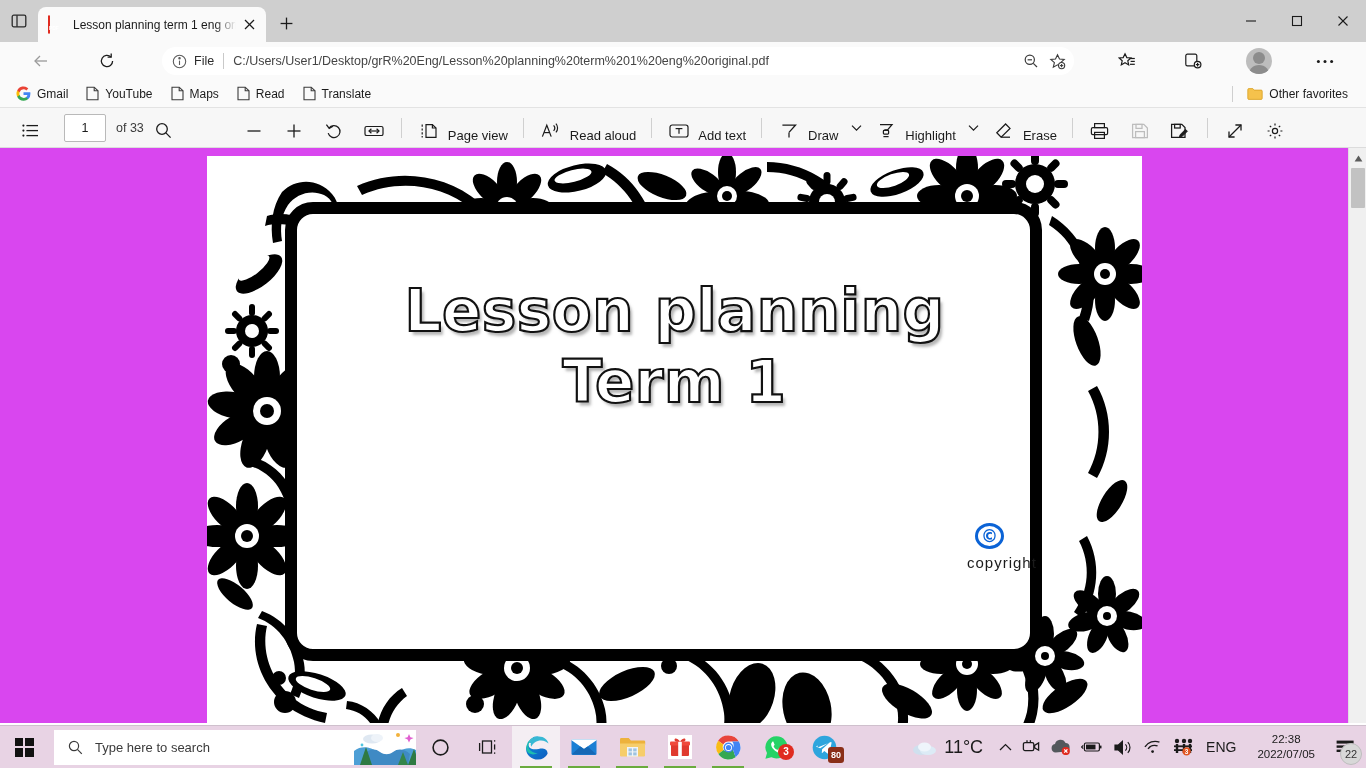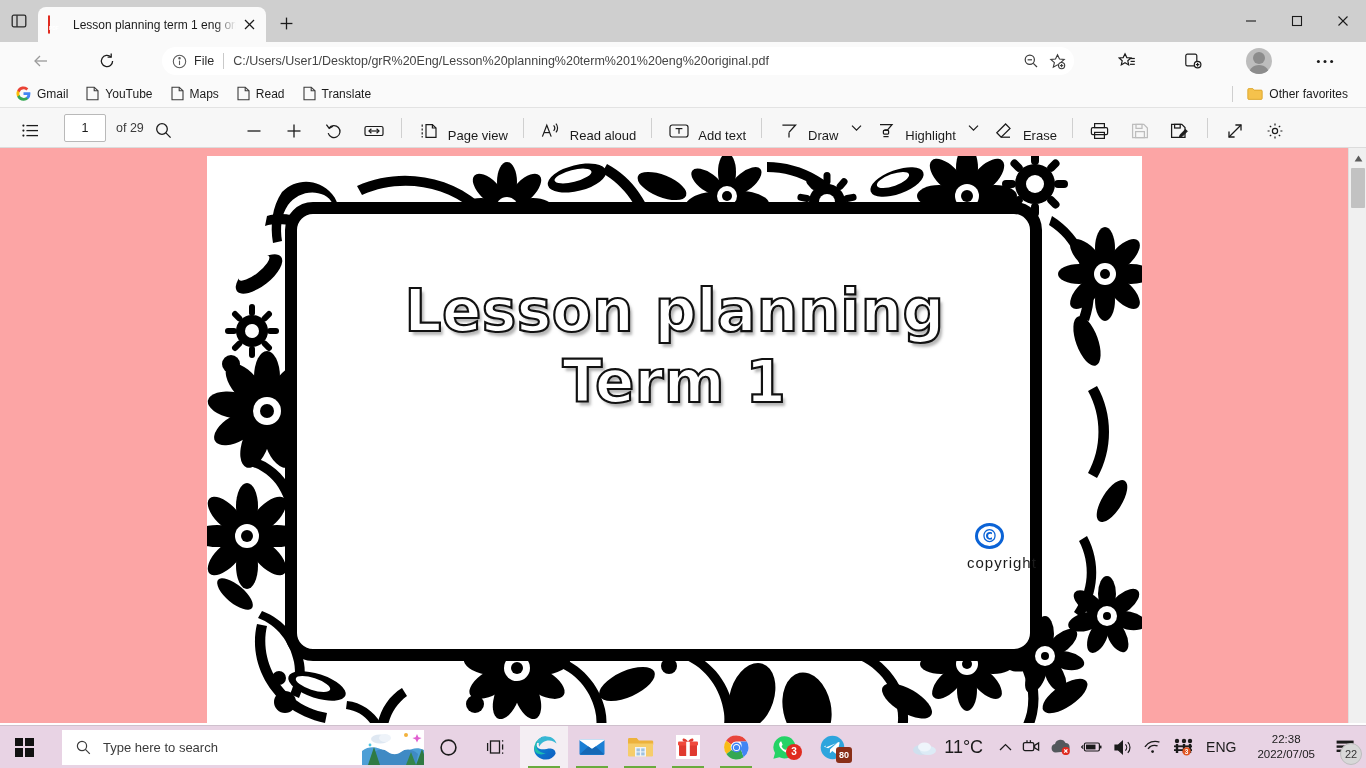--- a/index.html
+++ b/index.html
@@ -103,21 +103,21 @@
     border-radius:2px; display:flex; align-items:center; justify-content:center;
     font-size:12.5px; color:#1b1b1b; margin-left:14px;
   }
   .ofpages { font-size:12.5px; color:#3b3b3b; margin-left:10px; }
   .tb-sep { width:1px; height:20px; background:#d0d0d0; margin: 0 7px; }
   .tb-gap { width: 50px; }
   .caret { width:20px; height:24px; display:flex; align-items:center; justify-content:center; }
 
   
   .viewer {
-    position:relative; height: 575px; background:#fca5a5; overflow:hidden;
+    position:relative; height: 575px; background:#d946ef; overflow:hidden;
   }
   .page {
     position:absolute; left:207px; top:8px; width:935px; height:567px;
     background:#ffffff;
   }
   .page-inner { position:absolute; inset:0; overflow:hidden; }
   .frame {
     position:absolute; left:78px; top:46px; right:100px; bottom:62px;
     border:12px solid #000; border-radius:28px;
     background:#fff;
@@ -160,21 +160,21 @@
   #taskbar {
     position:absolute; left:0; bottom:0; width:1366px; height:43px;
     background:#e8d3e4; display:flex; align-items:center;
     border-top:1px solid #cfc0cd;
   }
   .start { width:48px; height:43px; display:flex; align-items:center; justify-content:center; }
   .winlogo { width:19px; height:19px; display:grid; grid-template-columns:1fr 1fr; grid-template-rows:1fr 1fr; gap:2px; }
   .winlogo i { background:#111; display:block; }
   .searchbox {
     width:300px; height:35px; background:#fff; display:flex; align-items:center;
-    padding-left:14px; margin-left:14px;
+    padding-left:14px; margin-left:6px;
   }
   .searchbox .lbl { font-size:13px; color:#3b3b3b; margin-left:12px; }
   .tb-weather-img { width:62px; height:35px; flex:none; }
   .tskicon { width:48px; height:43px; display:flex; align-items:center; justify-content:center; position:relative; }
   .tskicon.active { background:#f4eef3; }
   .tskicon .underline { position:absolute; bottom:0; left:8px; width:32px; height:3px; background:#6aab3e; }
   .badge {
     position:absolute; right:6px; bottom:9px; min-width:16px; height:16px; border-radius:8px;
     background:#e02b20; color:#fff; font-size:10px; font-weight:bold;
     display:flex; align-items:center; justify-content:center; padding:0 3px;
@@ -372,21 +372,21 @@
           <circle cx="1.4" cy="1.6" r="1.1" fill="#1b1b1b" stroke="none"></circle>
             <line x1="4.4" y1="1.6" x2="16" y2="1.6"></line>
           <circle cx="1.4" cy="6.6" r="1.1" fill="#1b1b1b" stroke="none"></circle>
             <line x1="4.4" y1="6.6" x2="16" y2="6.6"></line>
           <circle cx="1.4" cy="11.6" r="1.1" fill="#1b1b1b" stroke="none"></circle>
             <line x1="4.4" y1="11.6" x2="16" y2="11.6"></line>
         </svg>
       </span>
     </div>
     <div class="pagebox">1</div>
-    <div class="ofpages">of 29</div>
+    <div class="ofpages">of 33</div>
     <div class="tb-item">
       <span class="tb-icon">
         <svg width="17" height="17" viewBox="0 0 17 17" fill="none" stroke="#1b1b1b" stroke-width="1.3">
           <circle cx="7" cy="7" r="5.3"></circle>
             <line x1="10.9" y1="10.9" x2="15.6" y2="15.6"></line>
         </svg>
       </span>
     </div>
     <div class="tb-gap"></div>
     <div class="tb-item">

